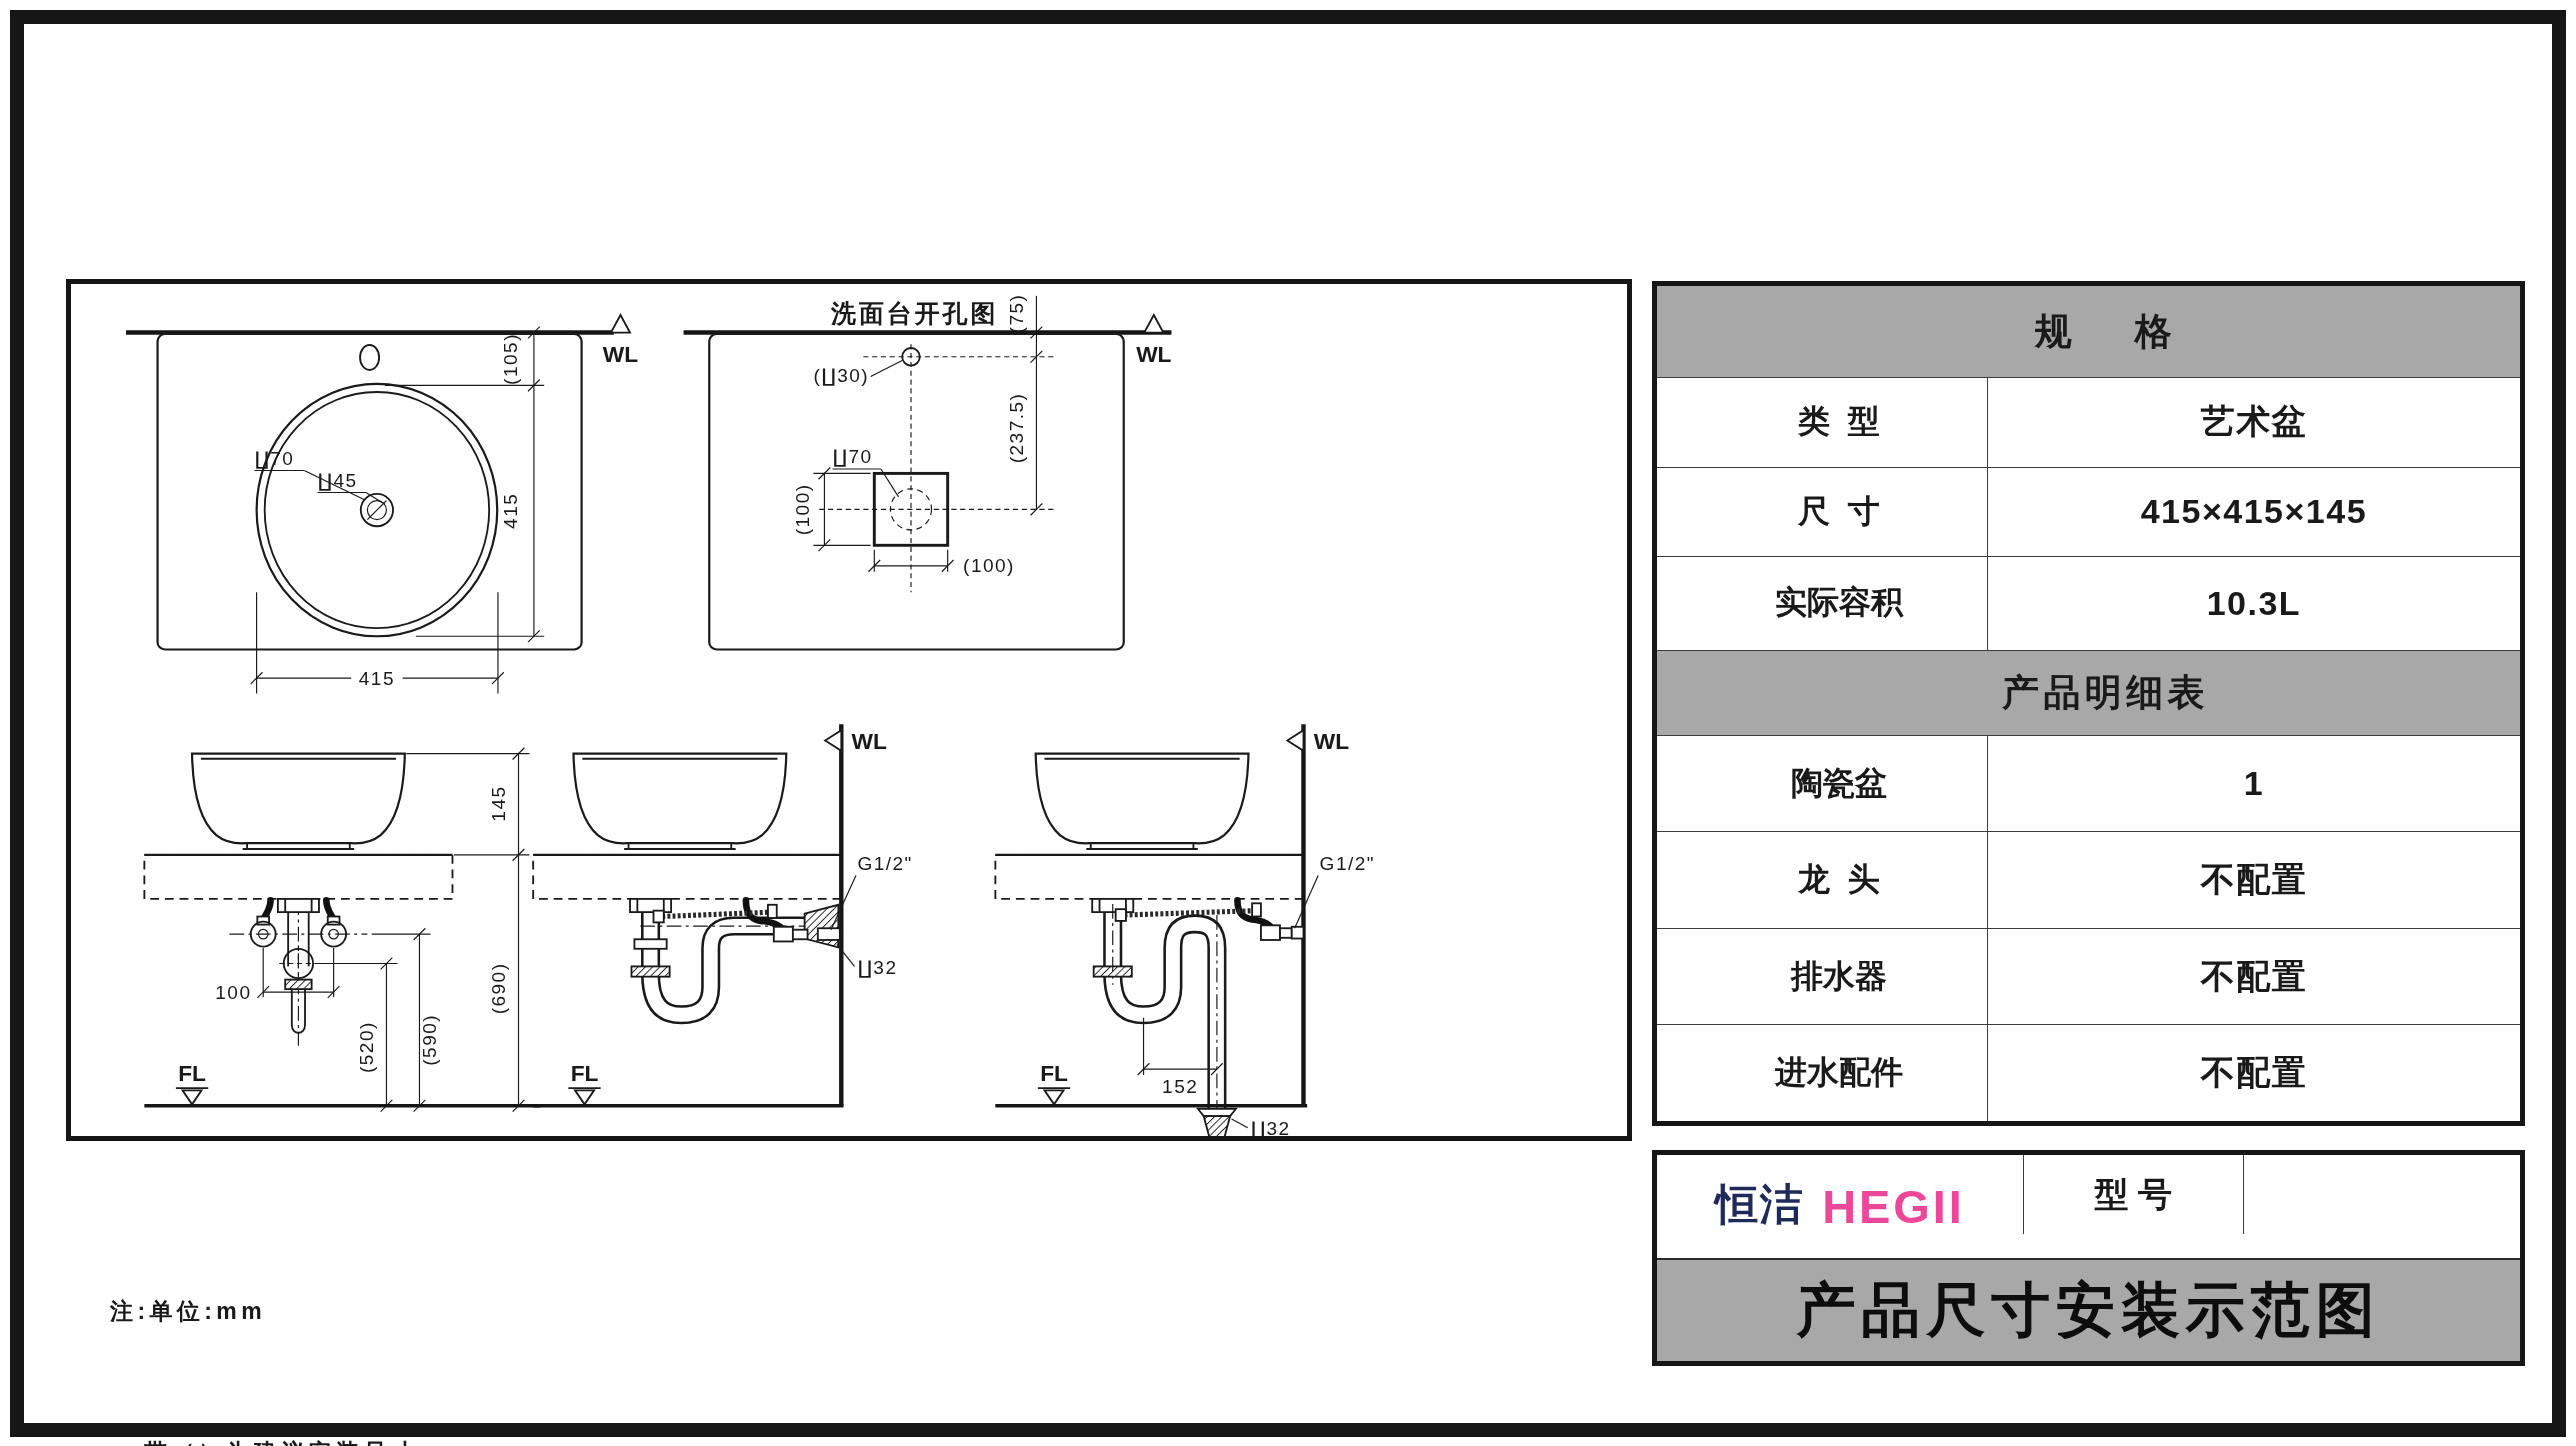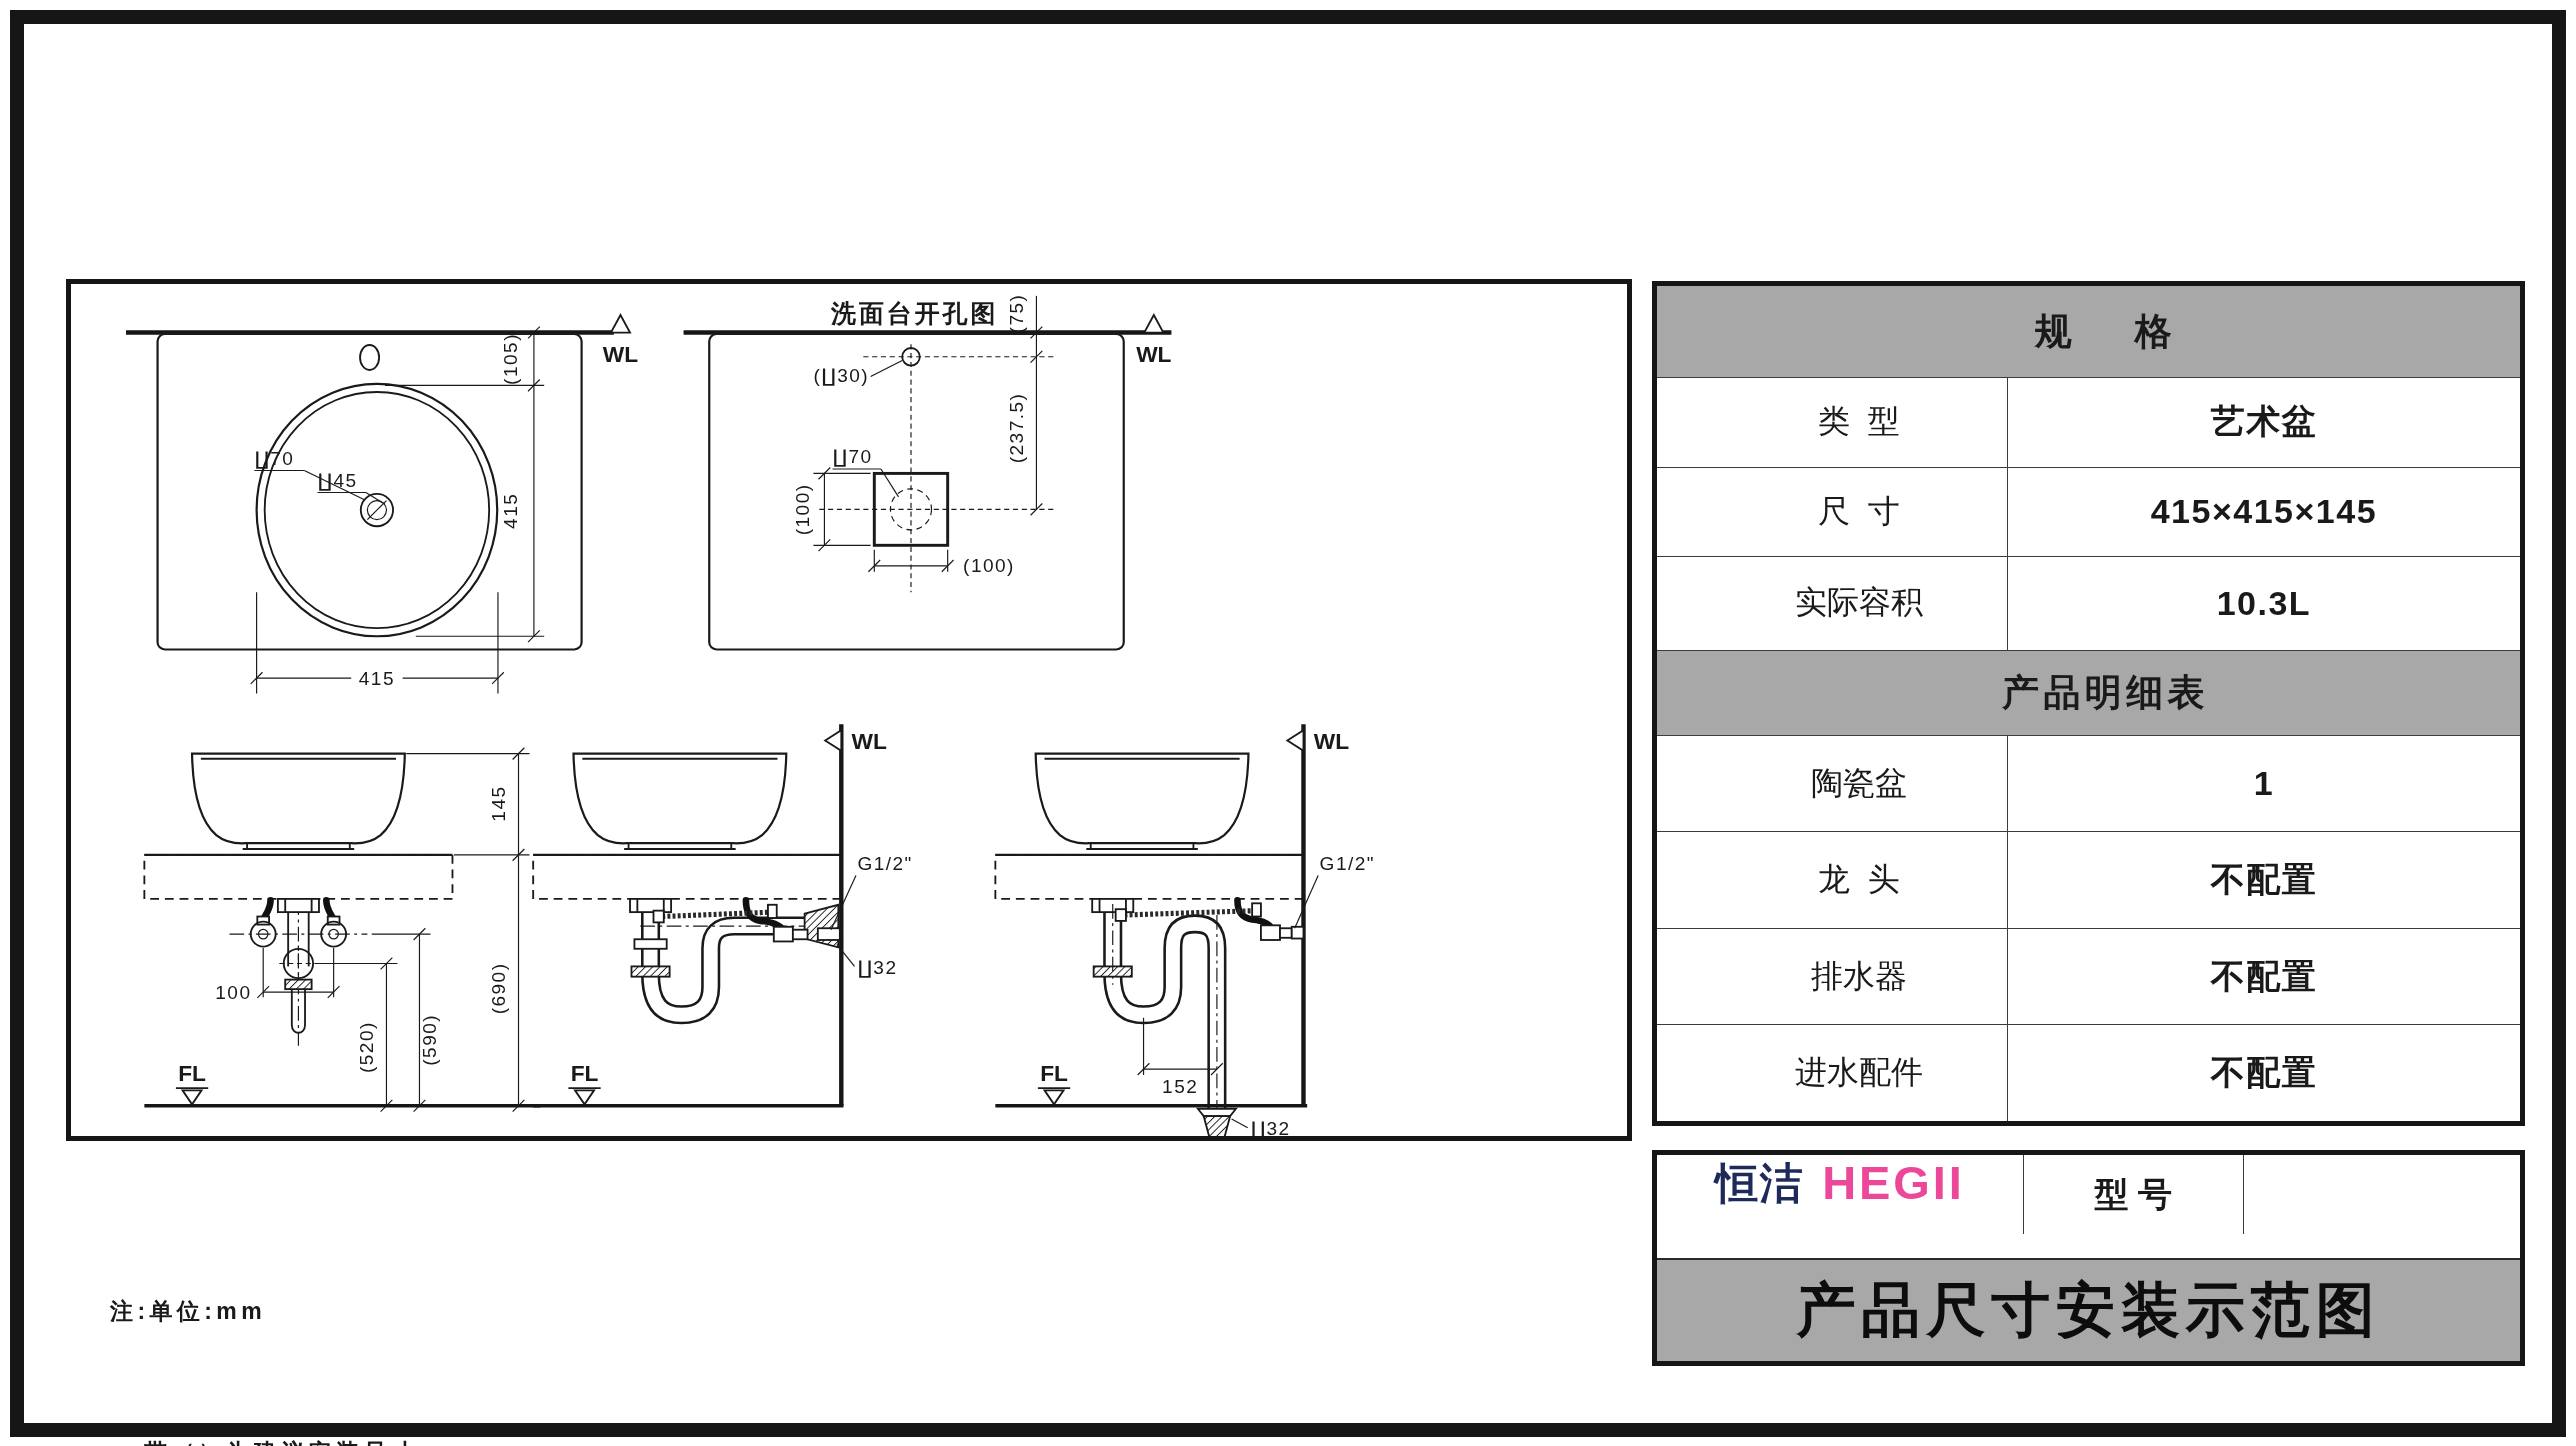--- a/index.html
+++ b/index.html
@@ -36,32 +36,32 @@
   .notes .indent{padding-left:34px;}
 
   
   .spec-table{position:absolute;left:1652px;top:281px;width:873px;height:845px;
               border:5.9px solid #161616;box-sizing:border-box;display:flex;flex-direction:column;background:#fff;}
   .srow{display:flex;min-height:0;padding-left:34px;}
   .srow + .srow{border-top:1.5px solid #3c3c3c;}
   .shead{background:#a8a8a8;align-items:center;justify-content:center;
          font-size:37px;font-weight:600;letter-spacing:4.4px;white-space:pre;}
   .scell-l{width:35.8%;display:flex;align-items:center;justify-content:center;
-           border-right:1.5px solid #3c3c3c;font-size:32px;font-weight:400;white-space:pre;box-sizing:border-box;margin-left:20px;}
+           border-right:1.5px solid #3c3c3c;font-size:32px;font-weight:700;white-space:pre;box-sizing:border-box;}
   .scell-v{flex:1;display:flex;align-items:center;justify-content:center;
            font-size:34px;font-weight:600;white-space:pre;letter-spacing:1.5px;}
 
   
   .title-block{position:absolute;left:1652px;top:1150px;width:873px;height:216px;
                border:5.9px solid #161616;box-sizing:border-box;display:flex;flex-direction:column;background:#fff;}
   .tb-top{flex:127;display:flex;min-height:0;}
   .tb-bottom{flex:162;background:#a8a8a8;border-top:2.2px solid #2a2a2a;
              display:flex;align-items:center;justify-content:center;
              font-size:59px;font-weight:900;letter-spacing:5.9px;color:#0d0d0d;white-space:pre;margin-top:24px;}
-  .tb-logo{width:42.5%;display:flex;align-items:flex-start;justify-content:center;gap:18px;
+  .tb-logo{width:42.5%;display:flex;align-items:flex-end;justify-content:center;gap:18px;
            border-right:1.5px solid #3c3c3c;box-sizing:border-box;}
   .tb-logo .cn{font-size:43px;font-weight:900;color:#1e2a5a;letter-spacing:1.5px;}
   .tb-logo .en{font-size:47px;font-weight:700;color:#ec4899;letter-spacing:2.9px;}
   .tb-model-label{width:25.5%;display:flex;align-items:center;justify-content:center;
                   border-right:1.5px solid #3c3c3c;box-sizing:border-box;
                   font-size:34px;font-weight:600;white-space:pre;}
   .tb-model-value{flex:1;display:flex;align-items:center;justify-content:center;
                   font-size:41px;font-weight:700;letter-spacing:0.7px;}
 </style>
 </head>

